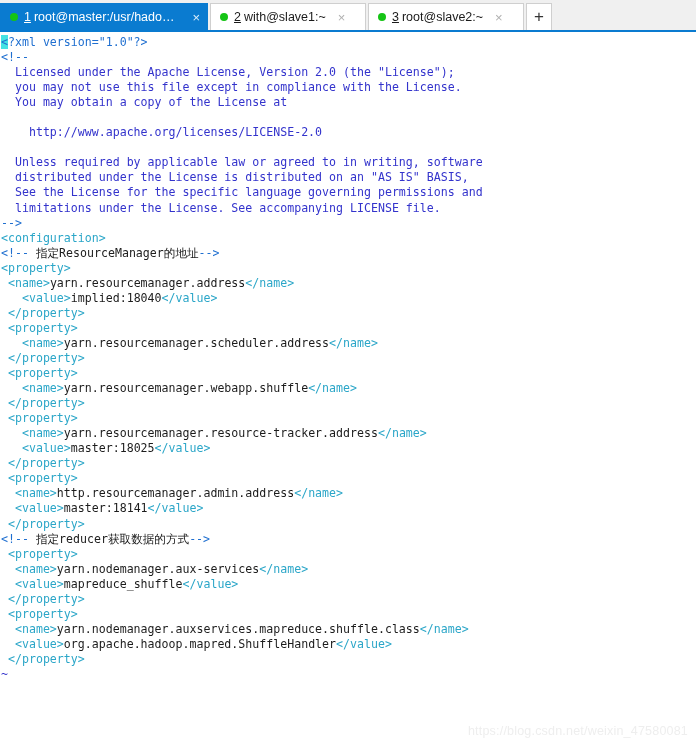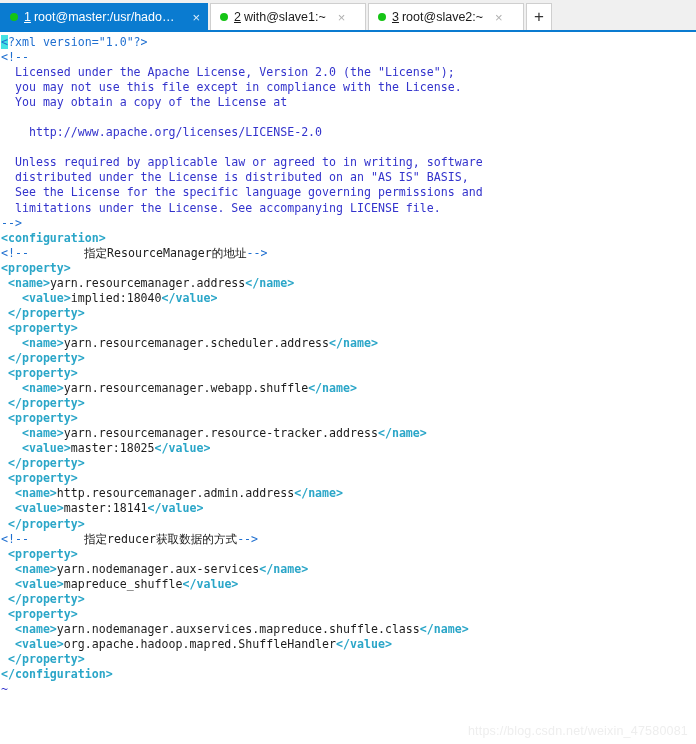--- a/index.html
+++ b/index.html
@@ -111,23 +111,23 @@
     font-family: "DejaVu Sans Mono", monospace;
     font-size: 11.6px;
     line-height: 15.05px;
     height: 15.05px;
     white-space: pre;
     letter-spacing: 0px;
   }
   
   .decl    { color: #1f6fd0; }
   .cmt     { color: #3333cc; }          
-  .cmtdark { color: #202020; margin-left: 48px; }          
+  .cmtdark { color: #202020; }          
   .cmtmark { color: #1f6fd0; }          
-  .tag     { color: #2ba6c8; font-weight: bold; }          
+  .tag     { color: #2ba6c8; }          
   .txt     { color: #1c1c1c; }          
   .tilde   { color: #3333cc; }
   .cursor  {
     background: #45e3e3;
     color: #1f6fd0;
   }
 
   
   #watermark {
     position: absolute;
@@ -218,19 +218,18 @@
   <div class="line"><span class="tag"> &lt;property&gt;</span></div>
   <div class="line"><span class="tag">  &lt;name&gt;</span><span class="txt">yarn.nodemanager.aux-services</span><span class="tag">&lt;/name&gt;</span></div>
   <div class="line"><span class="tag">  &lt;value&gt;</span><span class="txt">mapreduce_shuffle</span><span class="tag">&lt;/value&gt;</span></div>
   <div class="line"><span class="tag"> &lt;/property&gt;</span></div>
 
   <div class="line"><span class="tag"> &lt;property&gt;</span></div>
   <div class="line"><span class="tag">  &lt;name&gt;</span><span class="txt">yarn.nodemanager.auxservices.mapreduce.shuffle.class</span><span class="tag">&lt;/name&gt;</span></div>
   <div class="line"><span class="tag">  &lt;value&gt;</span><span class="txt">org.apache.hadoop.mapred.ShuffleHandler</span><span class="tag">&lt;/value&gt;</span></div>
   <div class="line"><span class="tag"> &lt;/property&gt;</span></div>
 
-  <div class="line"><span class="tag">&lt;/configuration&gt;</span></div>
 
   <div class="line"><span class="tilde">~</span></div>
 
 </div>
 
 <div id="watermark">https://blog.csdn.net/weixin_47580081</div>
 
 </body></html>

